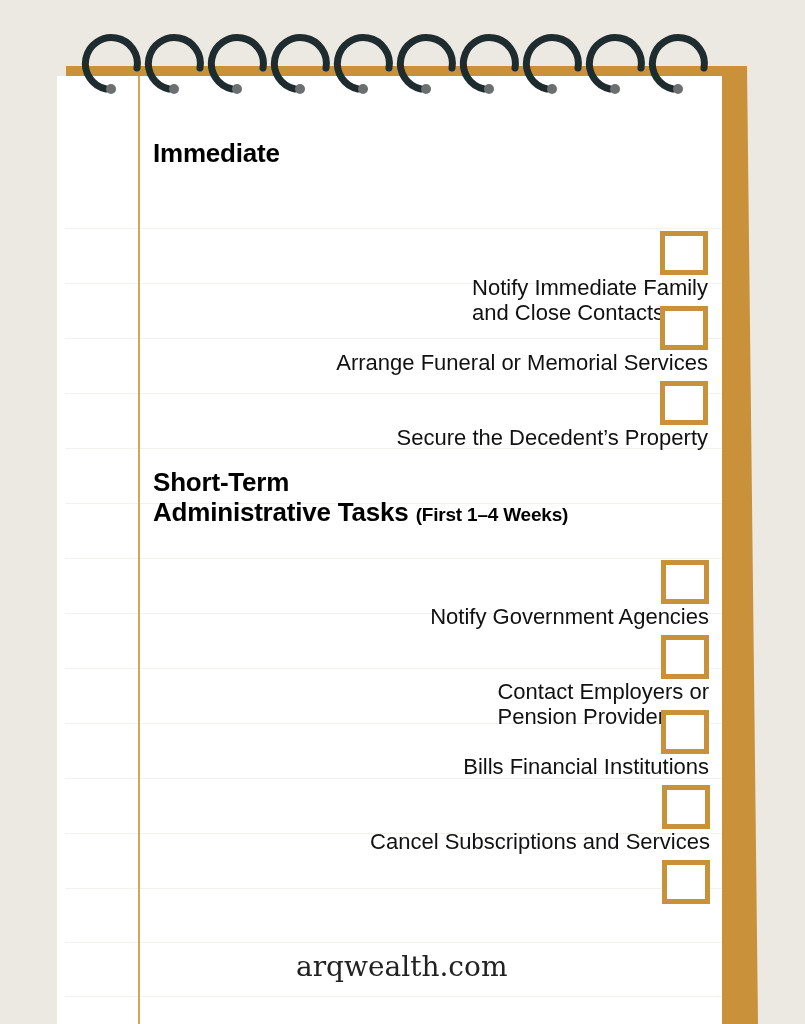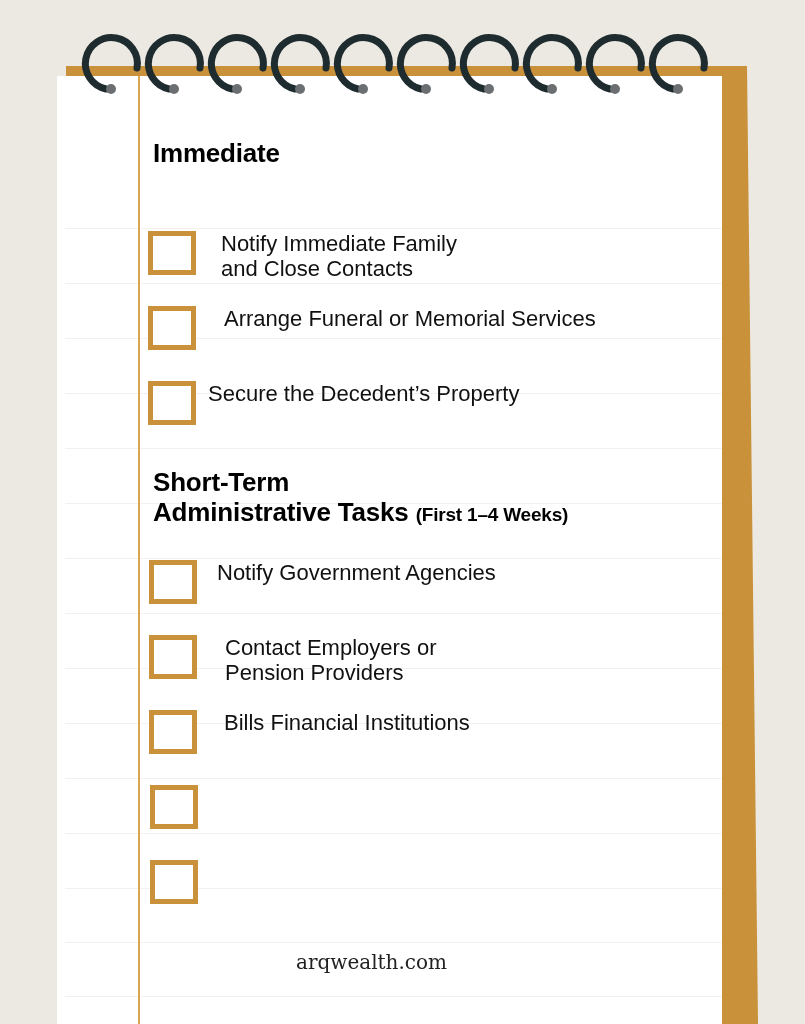--- a/index.html
+++ b/index.html
@@ -4,24 +4,24 @@
 <style>
   html, body { margin:0; padding:0; }
   body { width:805px; height:1024px; background:#ece9e2; position:relative; overflow:hidden; font-family:"Liberation Sans", sans-serif; }
   .backing-svg { position:absolute; left:0; top:0; }
   .paper { position:absolute; left:57px; top:76px; width:665px; height:948px; background:#ffffff; }
   .rule { position:absolute; left:8px; right:0; height:1px; background:#f2f1ee; }
   .margin-line { position:absolute; left:81px; top:0; bottom:0; width:2px; background:#d9a553; }
   .rings { position:absolute; left:0; top:0; }
   .heading { position:absolute; left:153px; color:#000000; font-weight:bold; font-size:26px; line-height:30px; letter-spacing:-0.2px; }
   .heading .sub { font-size:19px; font-weight:bold; }
-  .task { position:absolute; left:148px; width:560px; display:flex; align-items:flex-start; }
+  .task { position:absolute; left:148px; width:560px; display:flex; align-items:flex-end;flex-direction:column; }
   .box { width:48px; height:44px; border:5px solid #c8913a; box-sizing:border-box; flex:0 0 auto; background:#fff; }
   .label { margin-left:23px; font-size:22px; line-height:25px; color:#111; white-space:pre-line; }
-  .footer { position:absolute; left:296px; top:950px; font-family:"DejaVu Serif", serif; font-size:20px; color:#222; }
+  .footer { position:absolute; left:296px; top:950px; font-family:"DejaVu Serif", serif; font-size:28px; color:#222; }
 </style>
 </head>
 <body>
 
 <svg class="backing-svg" width="805" height="1024" style="position:absolute;left:0;top:0;">
   <polygon points="66,66 747,66 758,1024 722,1024 722,76 66,76" fill="#c8913a"></polygon>
 </svg>
 
 <div class="paper">
   <div class="rule" style="top:152px"></div>
@@ -100,18 +100,19 @@
   <div class="box"></div>
   <div class="label" style="margin-left:28px">Contact Employers or
 Pension Providers</div>
 </div>
 <div class="task" style="top:710px;left:149px">
   <div class="box"></div>
   <div class="label" style="margin-left:27px">Bills Financial Institutions</div>
 </div>
 <div class="task" style="top:785px;left:150px">
   <div class="box"></div>
+  <div class="label" style="margin-left:26px">Cancel Subscriptions and Services</div>
 </div>
 <div class="task" style="top:860px;left:150px">
   <div class="box"></div>
 </div>
 
 <div class="footer">arqwealth.com</div>
 
 </body></html>

